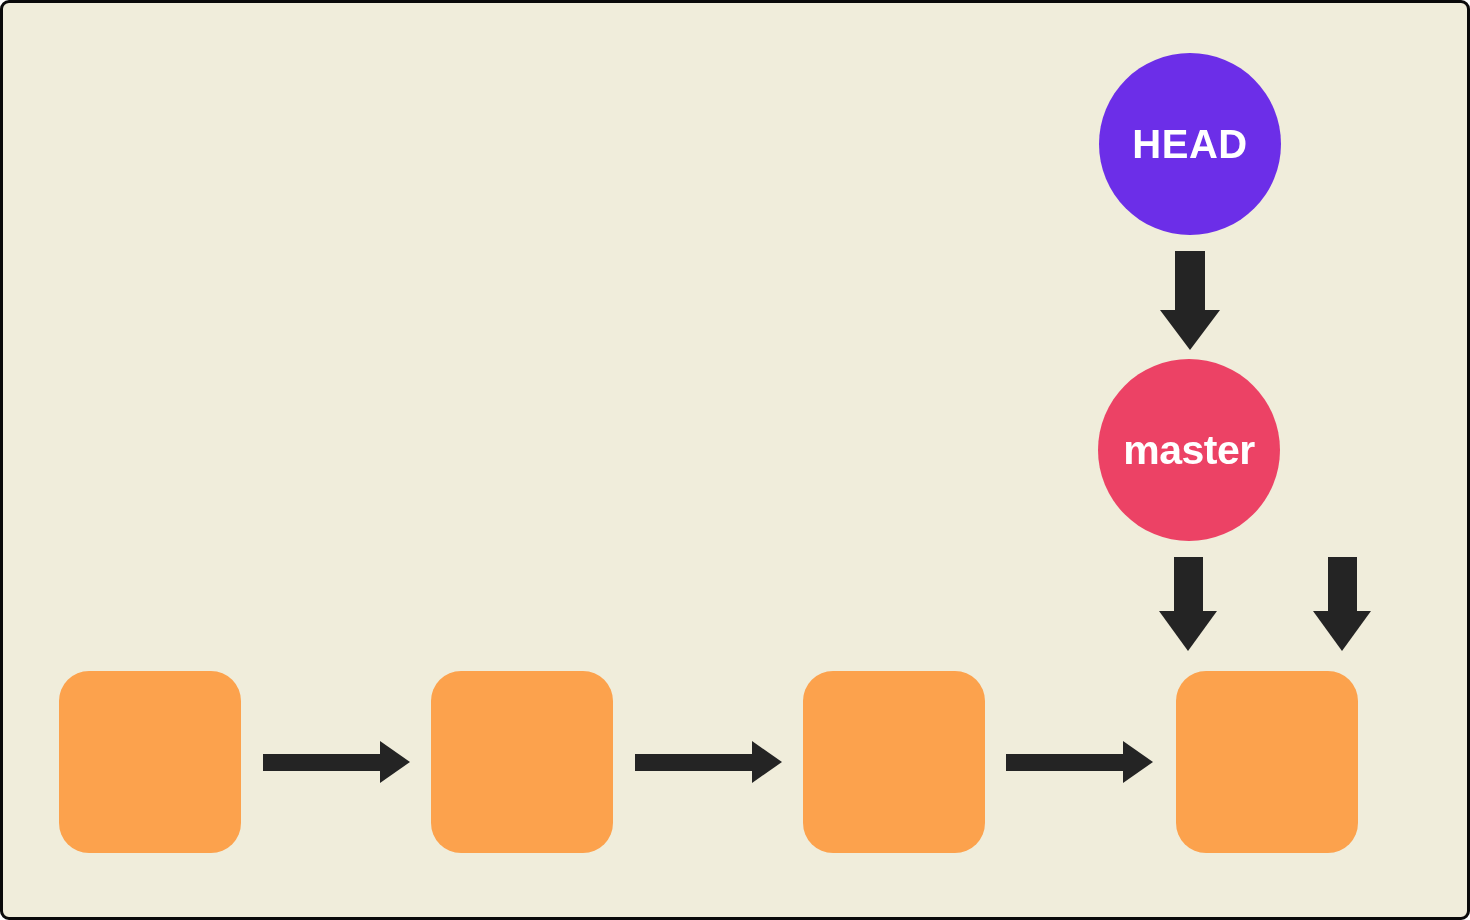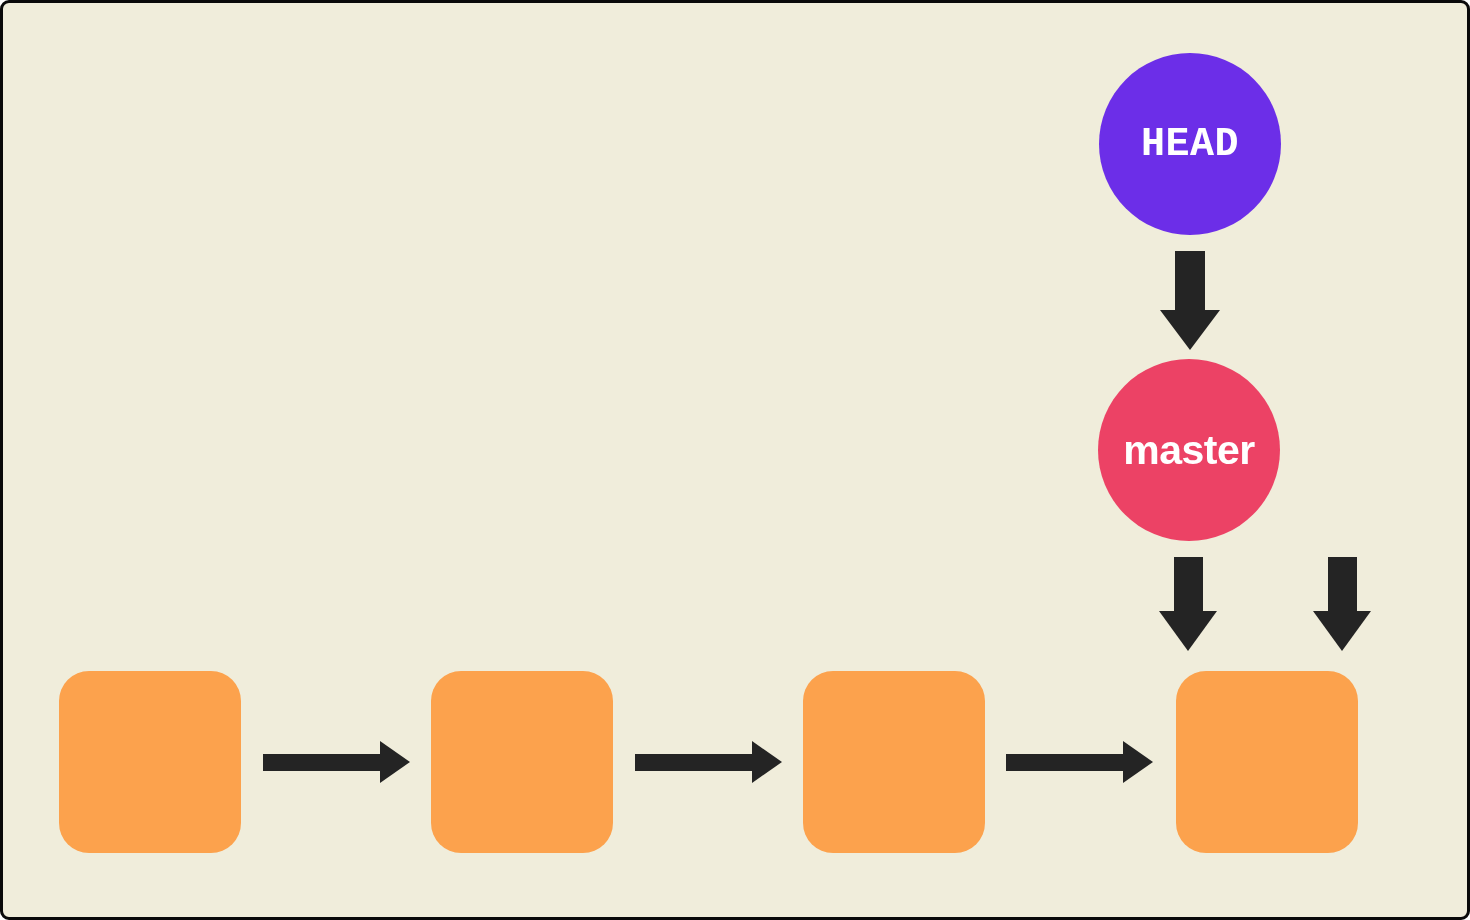--- a/index.html
+++ b/index.html
@@ -42,21 +42,21 @@
     border-radius: 50%;
     display: flex;
     align-items: center;
     justify-content: center;
   }
   .node .label {
     color: var(--color-node-label, #FFFFFF);
     font-weight: 700;
     white-space: nowrap;
   }
-  .node.head    { left: 1096px; top: 50px;  background: var(--color-head-node, #6C2EE8); z-index: 4; font-family: Liberation Mono, monospace; }
+  .node.head    { left: 1096px; top: 50px;  background: var(--color-head-node, #6C2EE8); z-index: 4; }
   .node.master  { left: 1095px; top: 356px; background: var(--color-master-node, #EC4265); z-index: 2; }
   .node.premium { left: 1256px; top: 357px; width: 180px; height: 180px; background: var(--color-premium-node, #B74CEF); z-index: 3; }
   .node.head .label    { font-size: 40px; letter-spacing: 0.5px; }
   .node.master .label  { font-size: 41px; letter-spacing: -0.5px; }
   .node.premium .label { font-size: 37px; letter-spacing: -1px; }
 
   
   .h-arrow { position: absolute; top: 738px; height: 42px; }
   .h-arrow .shaft {
     position: absolute;

